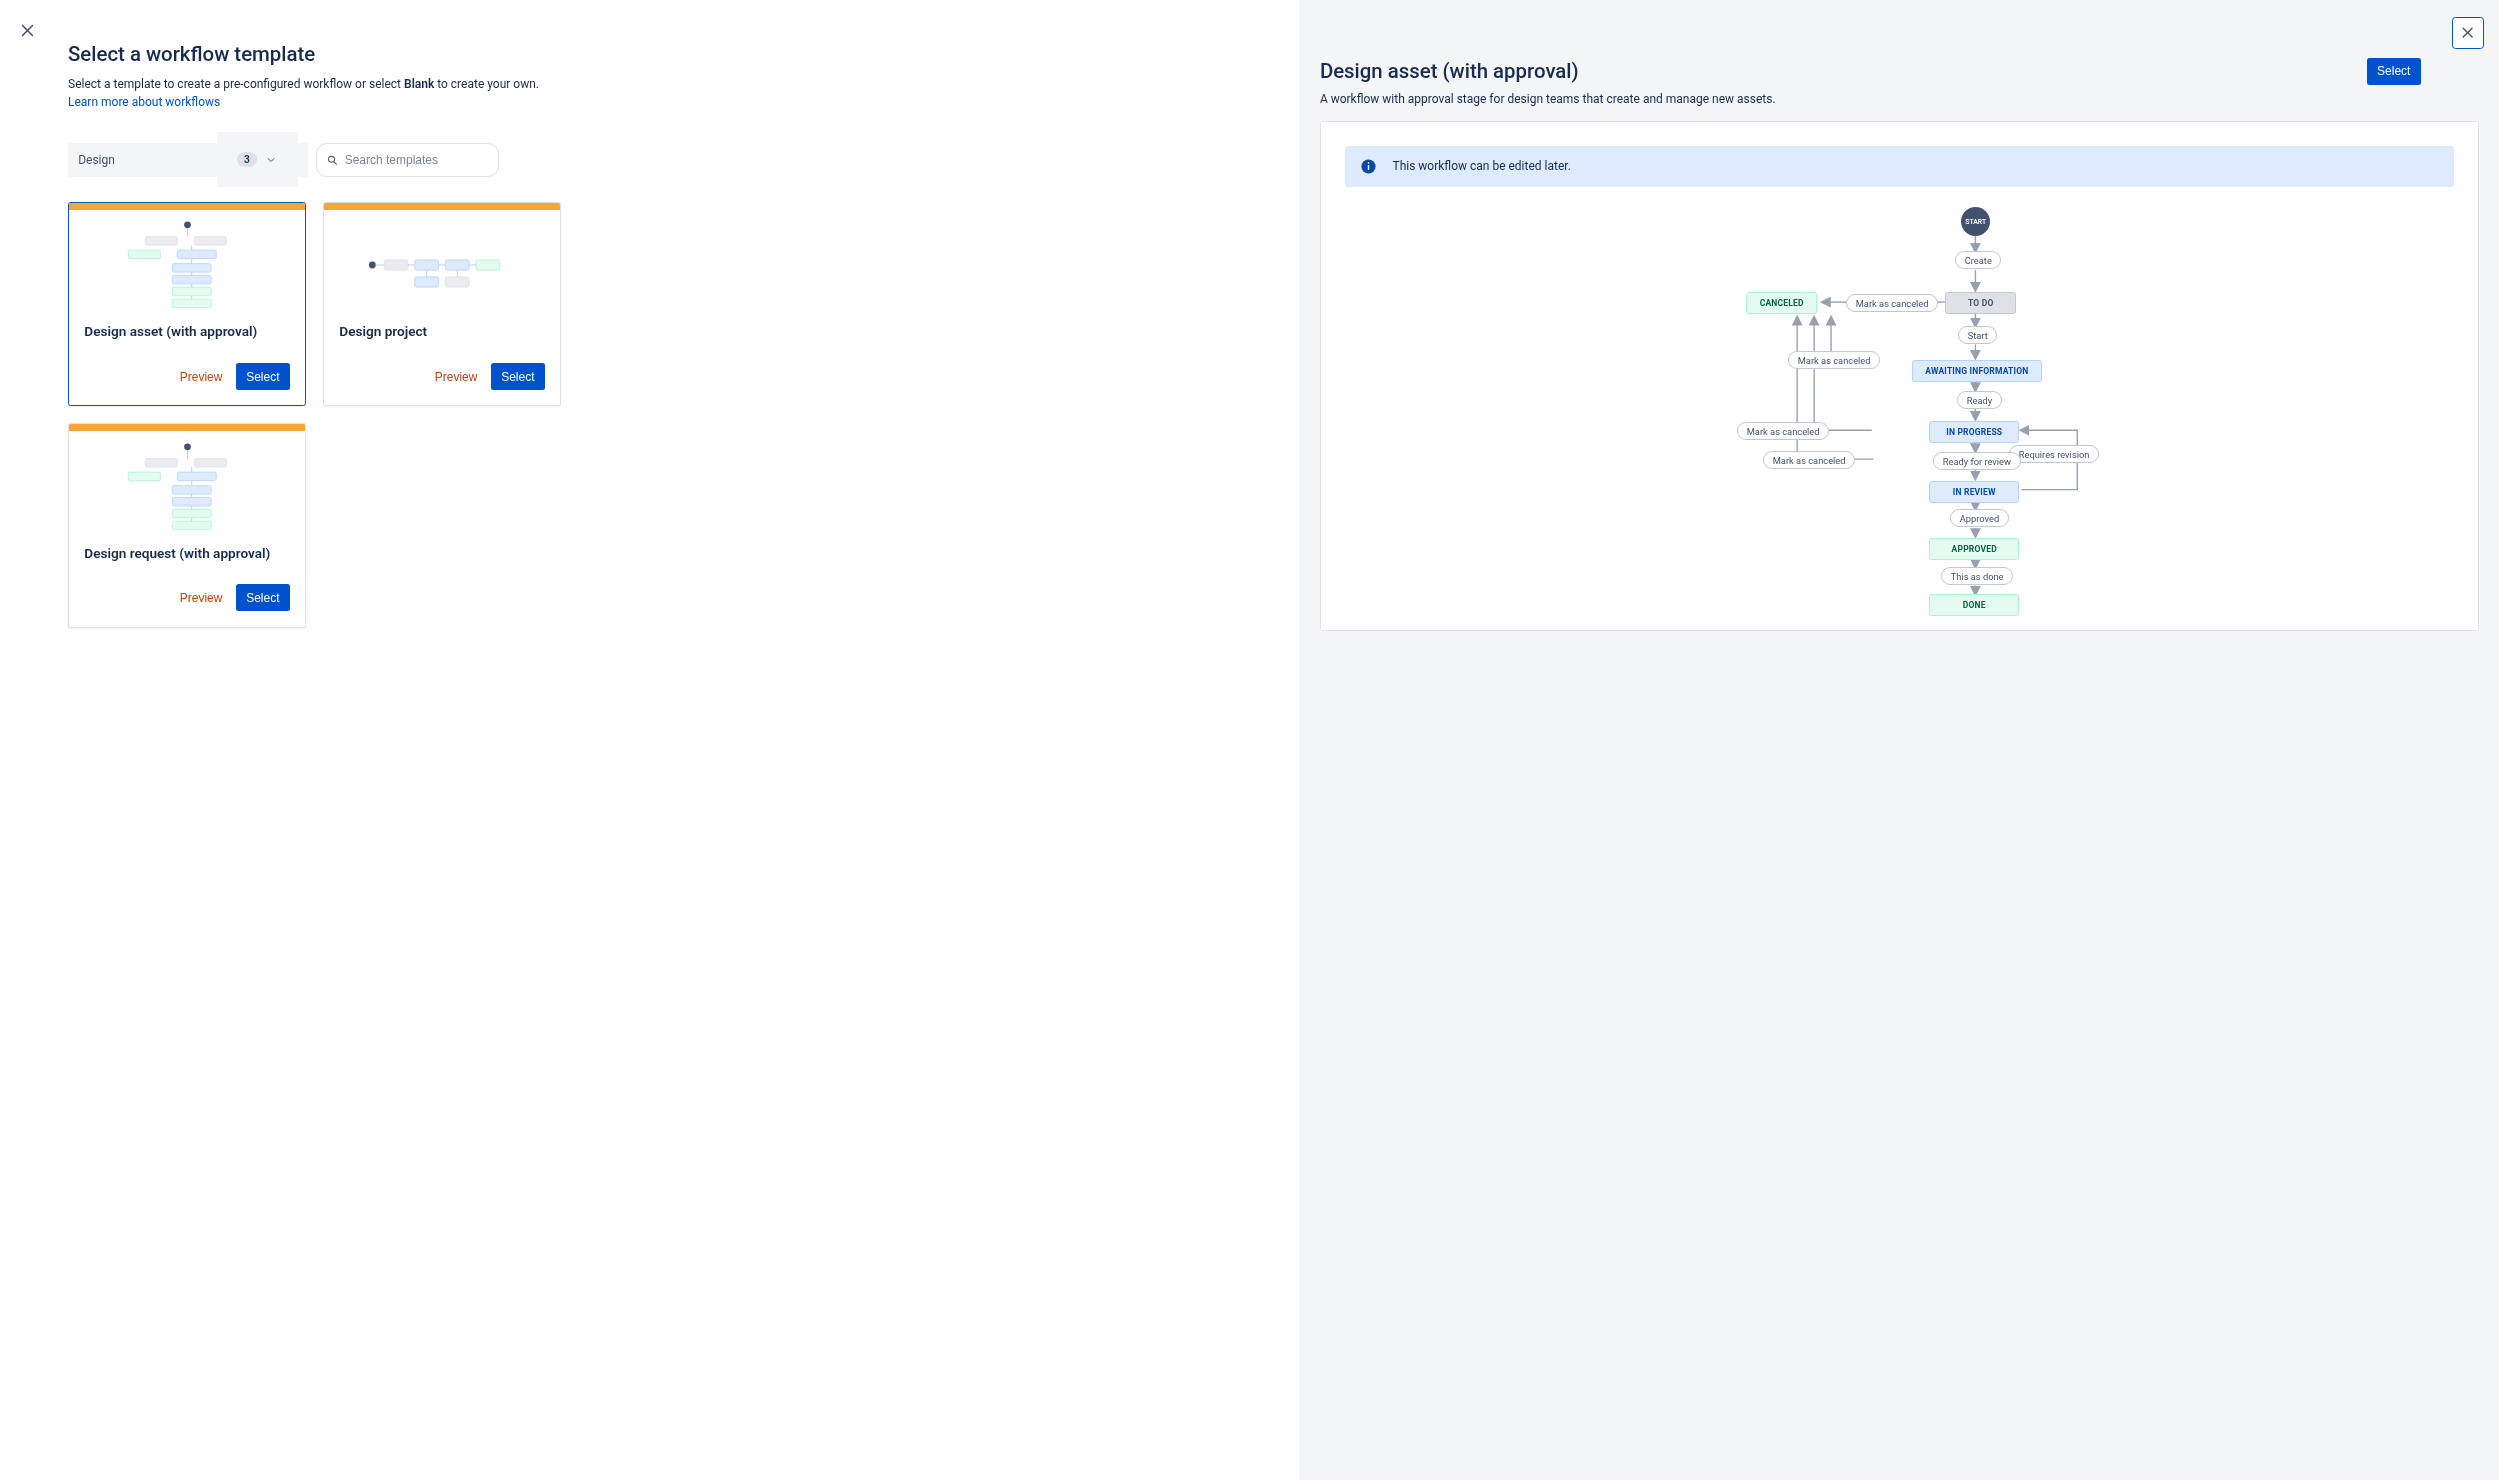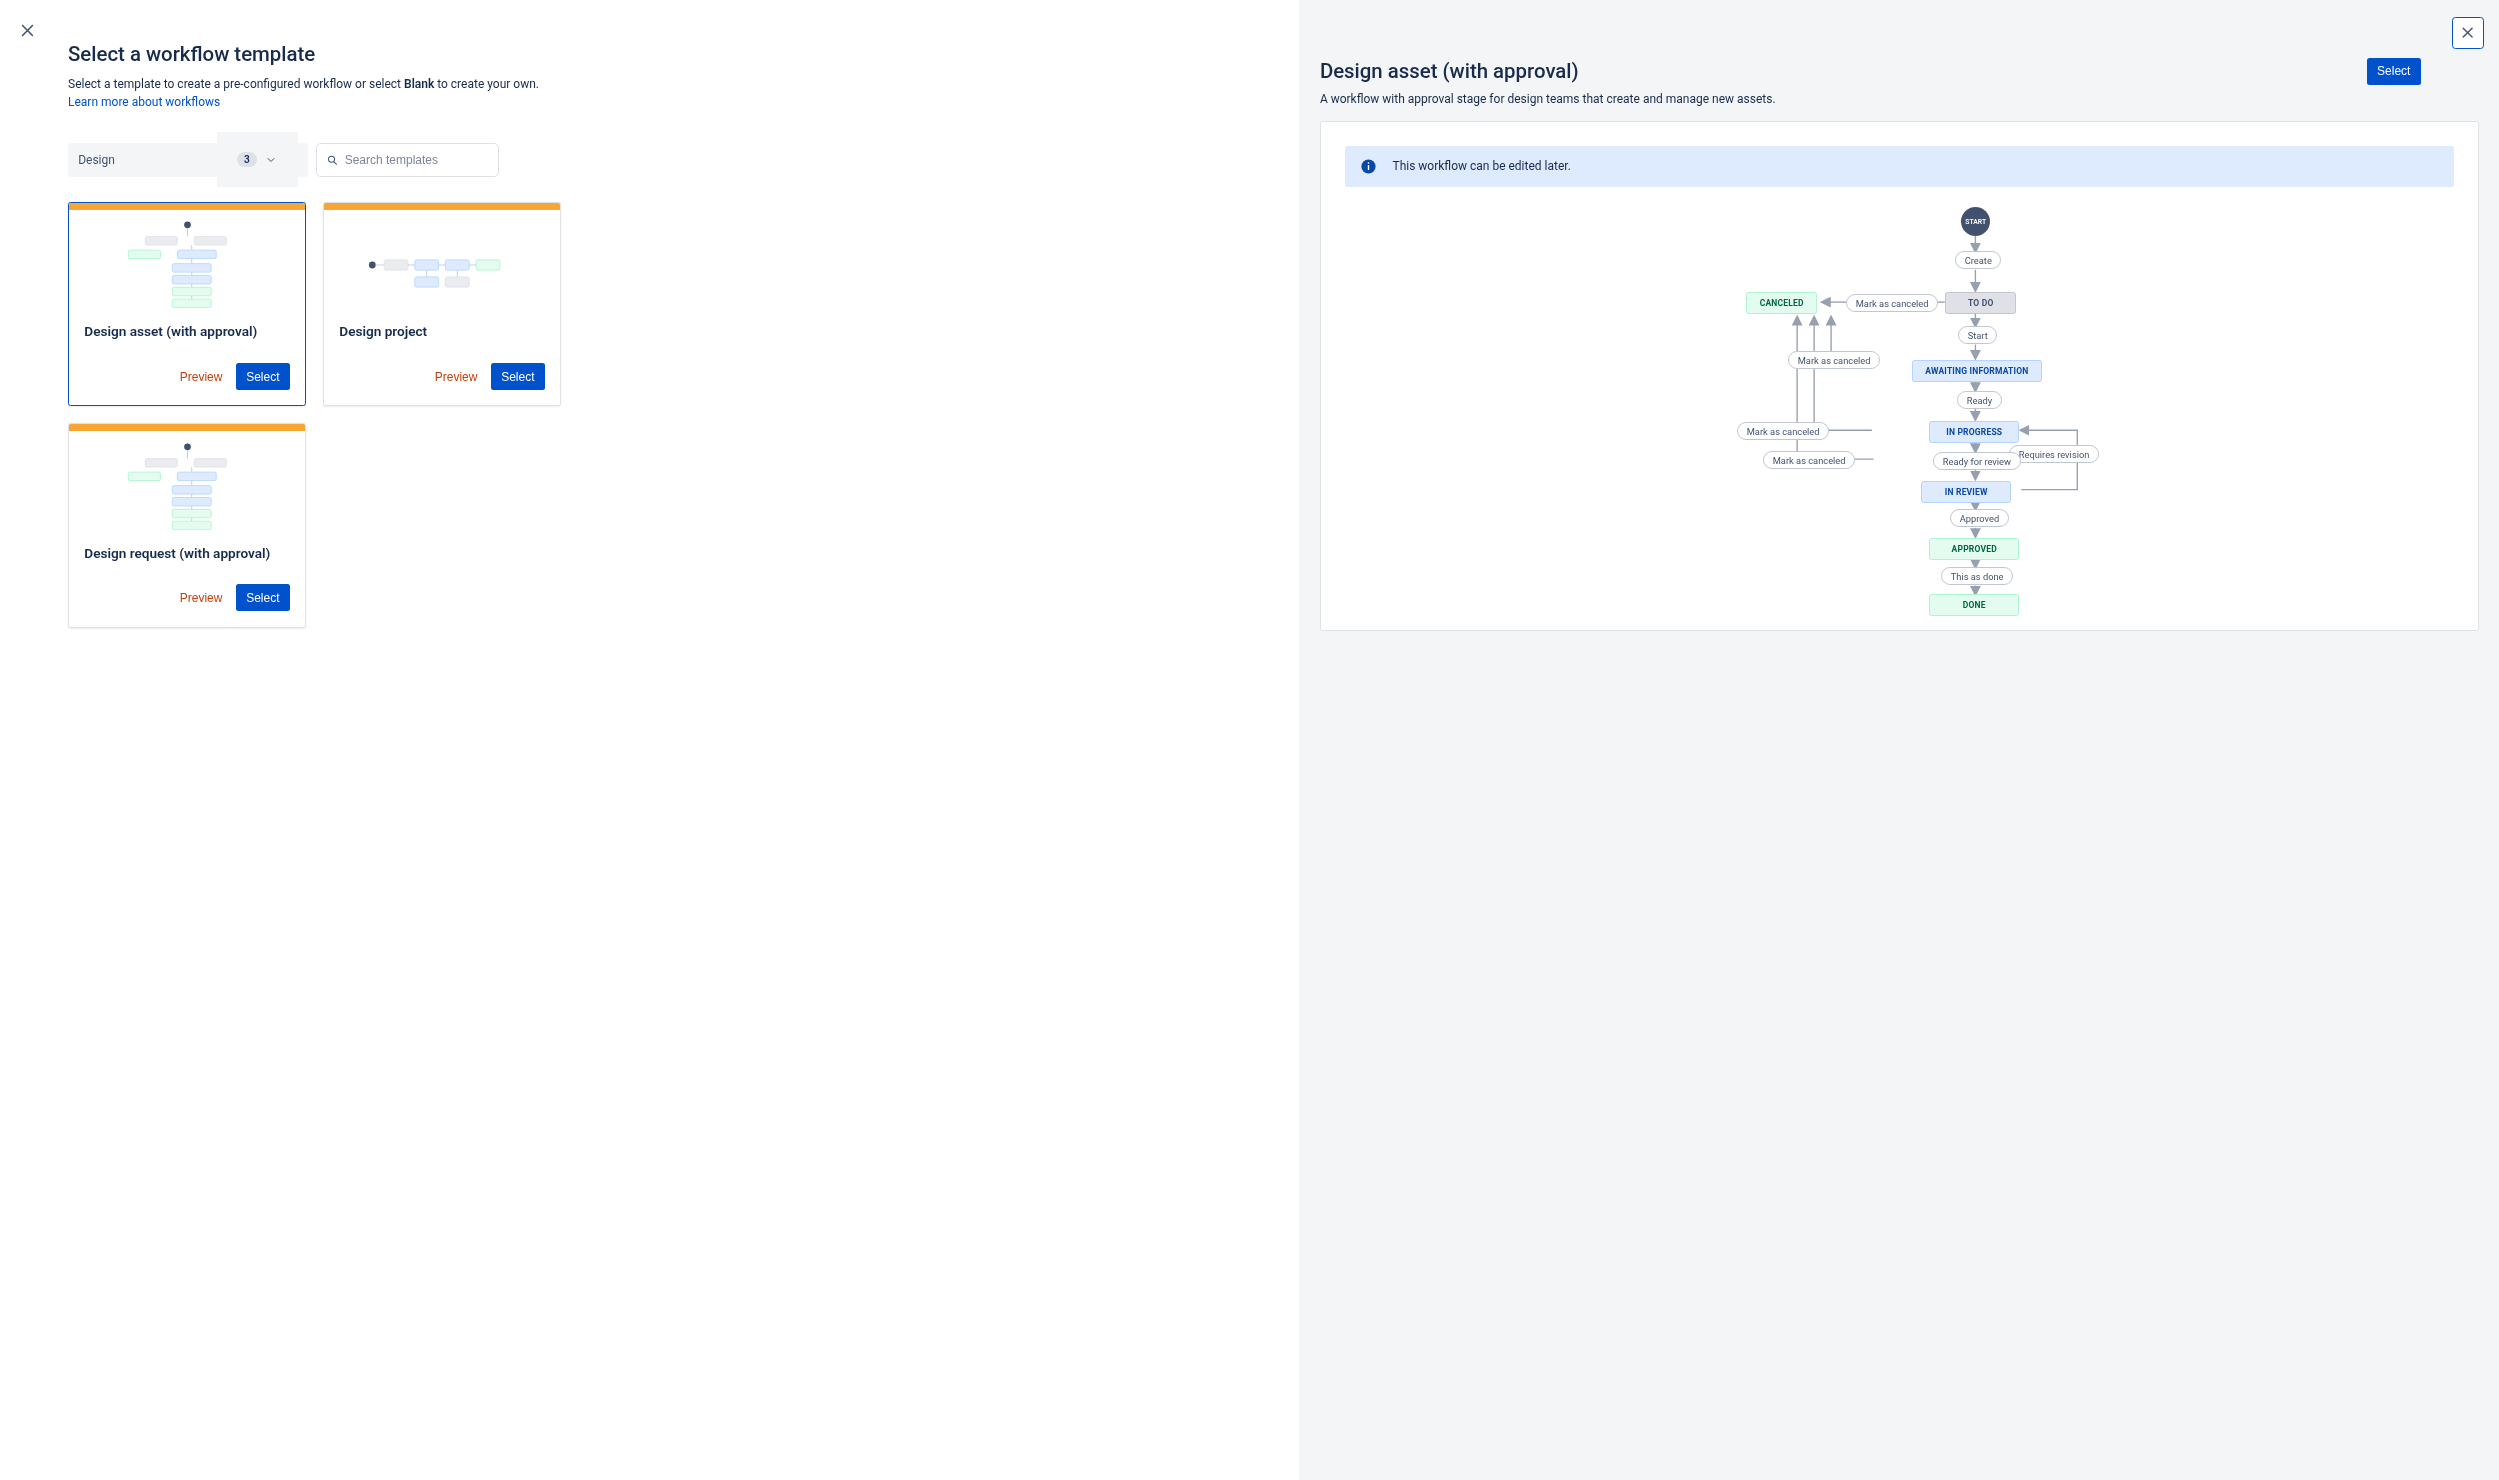--- a/index.html
+++ b/index.html
@@ -74,21 +74,21 @@
     background: #DFE1E6;
     border-radius: 8.5px;
     font-size: 10.2px;
     padding: 1.7px 6.8px;
     color: #172B4D;
     font-weight: 600;
   }
   .chev { width: 12px; height: 12px; }
   .search-box {
     border: 1.7px solid #DFE1E6;
-    border-radius: 5px;
+    border-radius: 11px;
     height: 34px;
     width: 183px;
     display: flex; align-items: center;
     padding: 0 8.5px;
     gap: 6.8px;
     color: #5E6C84;
   }
   .search-box svg { width: 13.6px; height: 13.6px; color: #42526E; }
   .search-box input {
     border: none; outline: none; width: 100%; font-size: 12px;
@@ -481,21 +481,21 @@
 
         <div class="trans" style="top:184px; left:296px;text-align:center;">Ready</div>
         <div class="trans" style="top:215px; left:76px;">Mark as canceled</div>
 
         <div class="status blue" style="top:214px; left:268px; min-width:90px;">IN PROGRESS</div>
         <div class="trans" style="top:238px; left:348px;">Requires revision</div>
 
         <div class="trans" style="top:244px; left:102px;">Mark as canceled</div>
         <div class="trans" style="top:245px; left:272px;">Ready for review</div>
 
-        <div class="status blue" style="top:274px; left:260px; min-width:90px;">IN REVIEW</div>
+        <div class="status blue" style="top:274px; left:268px; min-width:90px;">IN REVIEW</div>
 
         <div class="trans" style="top:302px; left:289px;">Approved</div>
         <div class="status green" style="top:331px; left:268px; min-width:90px;">APPROVED</div>
 
         <div class="trans" style="top:360px; left:280px;">This as done</div>
         <div class="status green" style="top:387px; left:268px; min-width:90px;">DONE</div>
       </div>
     </div>
   </div>
 </div>

